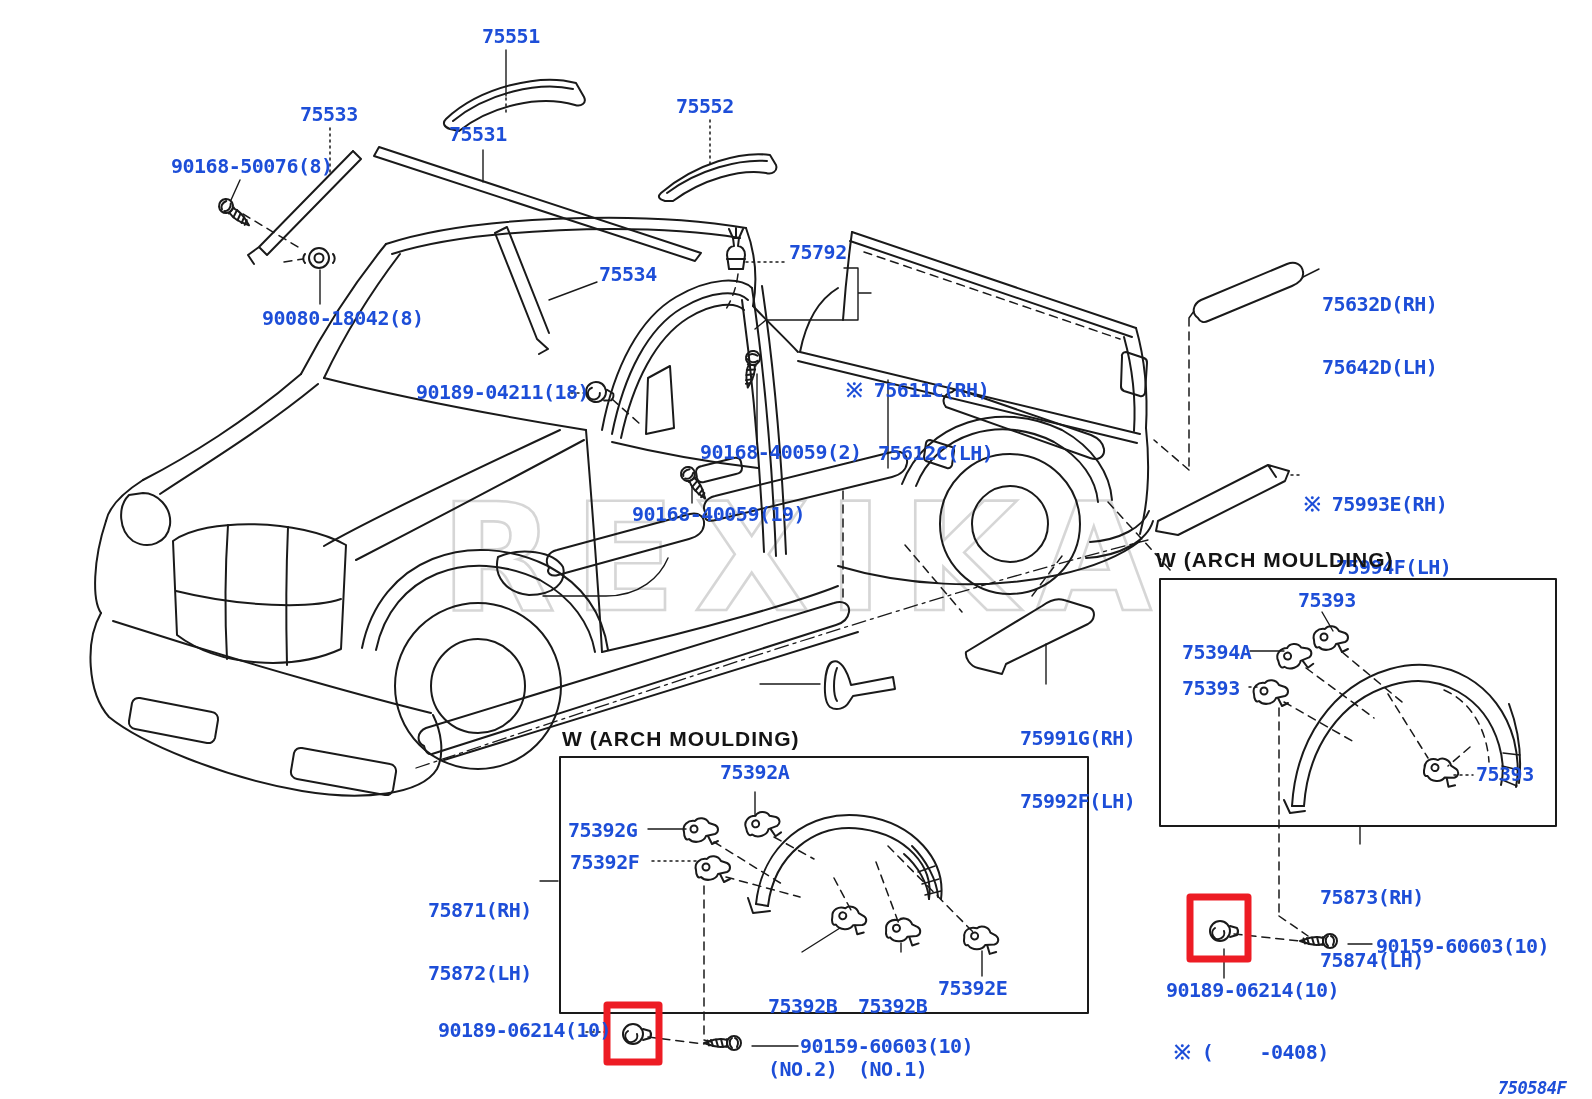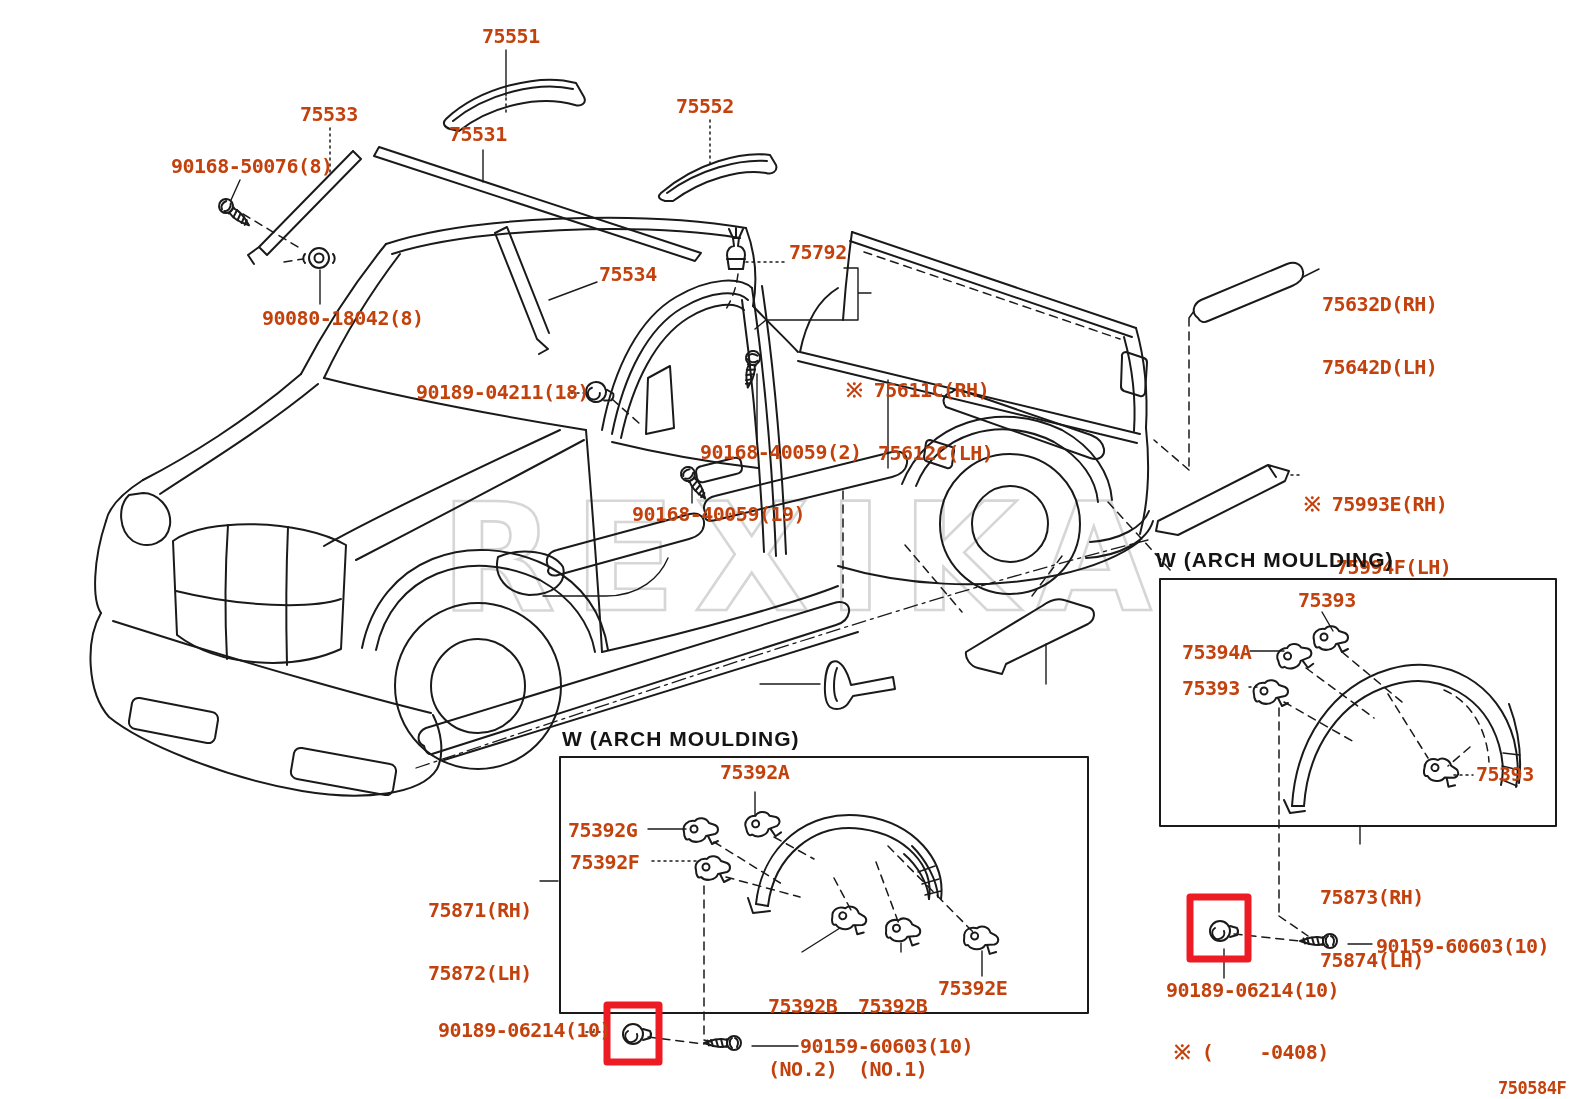--- a/index.html
+++ b/index.html
@@ -7,27 +7,27 @@
          font-family:"DejaVu Sans Mono", monospace;}
   svg{position:absolute;left:0;top:0;}
   .lw path,.lw line,.lw circle,.lw rect,.lw ellipse,.lw polyline{
       fill:none;stroke:#1a1a1a;stroke-width:2;stroke-linecap:round;stroke-linejoin:round;}
   .lw .thin{stroke-width:1.4;}
   .lw .dash{stroke-width:1.5;stroke-dasharray:8 6;}
   .lw .dot{stroke-width:1.5;stroke-dasharray:2 4;}
   .lw .dashdot{stroke-width:1.3;stroke-dasharray:14 5 3 5;}
   .lw .hl{stroke:#ed1c24;stroke-width:7;}
   .lw .wm{fill:none;stroke:#c9c9c9;stroke-width:2.6;opacity:.75;}
-  .lbl{position:absolute;font:bold 20px "DejaVu Sans Mono",monospace;color:#c2410c;
+  .lbl{position:absolute;font:bold 20px "DejaVu Sans Mono",monospace;color:#1d4ed8;
        white-space:pre;line-height:21px;letter-spacing:-0.5px;}
   .ln{display:block;}
   .ind{margin-left:32px;text-align:center;}
   .boxtitle{position:absolute;font:bold 21px "Liberation Sans",sans-serif;color:#141414;
        letter-spacing:1px;white-space:pre;}
-  .small{font-size:17px;}
+  .small{font-size:17px;font-style:italic;}
 </style>
 </head>
 <body>
 
 <div id="stage">
 
 <svg width="1592" height="1099" viewBox="0 0 1592 1099" class="lw">
   <defs>
     <g id="screw">
       <circle cx="0" cy="0" r="7"></circle>
@@ -280,20 +280,24 @@
 <div class="lbl" style="left:262px;top:308px">90080-18042(8)</div>
 <div class="lbl" style="left:599px;top:264px">75534</div>
 <div class="lbl" style="left:789px;top:242px">75792</div>
 <div class="lbl" style="left:846px;top:338px">
   <span class="ln">※ 75611C(RH)</span>
   <span class="ln ind">75612C(LH)</span>
 </div>
 <div class="lbl" style="left:416px;top:382px">90189-04211(18)</div>
 <div class="lbl" style="left:700px;top:442px">90168-40059(2)</div>
 <div class="lbl" style="left:632px;top:504px">90168-40059(19)</div>
+<div class="lbl" style="left:1020px;top:686px">
+  <span class="ln">75991G(RH)</span>
+  <span class="ln">75992F(LH)</span>
+</div>
 <div class="lbl" style="left:1322px;top:252px">
   <span class="ln">75632D(RH)</span>
   <span class="ln">75642D(LH)</span>
 </div>
 <div class="lbl" style="left:1304px;top:452px">
   <span class="ln">※ 75993E(RH)</span>
   <span class="ln ind">75994F(LH)</span>
 </div>
 
 <div class="boxtitle" style="left:1156px;top:548px">W (ARCH MOULDING)</div>

